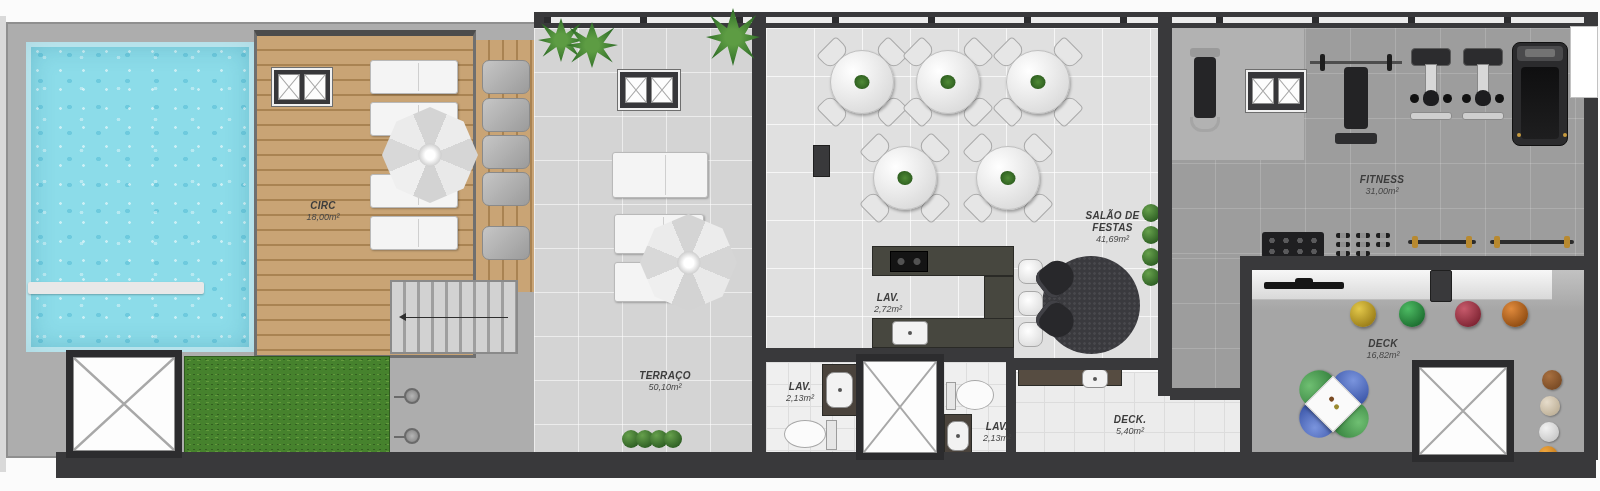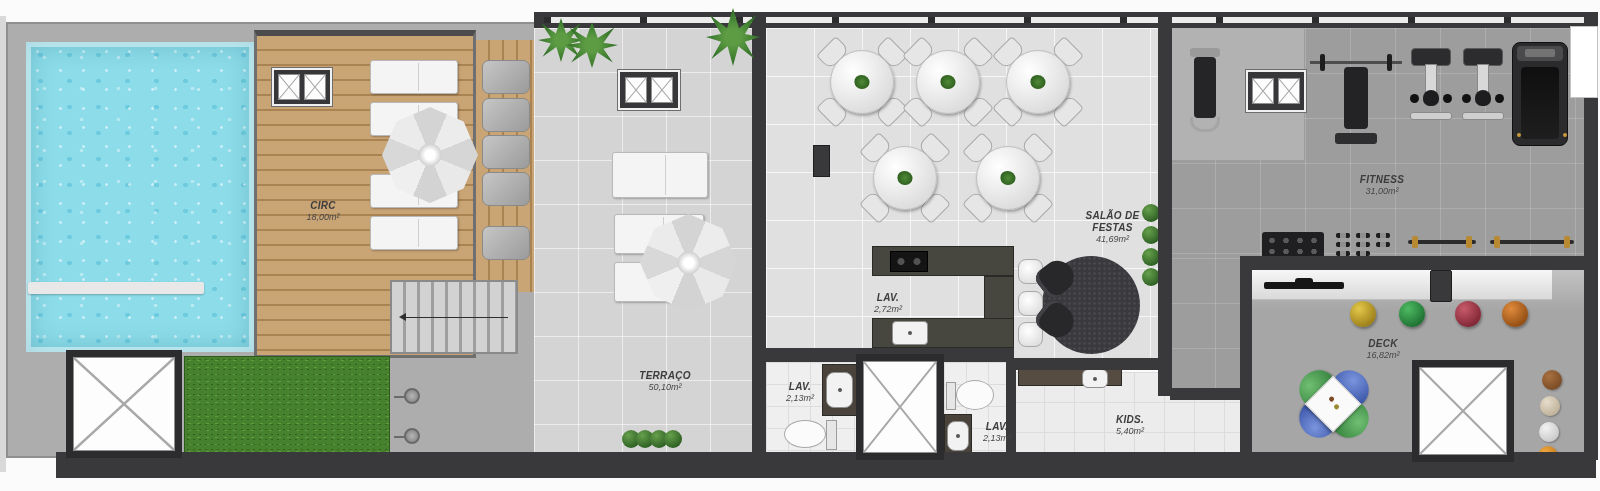--- a/index.html
+++ b/index.html
@@ -456,21 +456,21 @@
   </div>
   <div class="room-label" style="left:765px;top:381px;width:70px">
     <div class="rl-name">LAV.</div>
     <div class="rl-area">2,13m²</div>
   </div>
   <div class="room-label" style="left:962px;top:421px;width:70px">
     <div class="rl-name">LAV.</div>
     <div class="rl-area">2,13m²</div>
   </div>
   <div class="room-label" style="left:1085px;top:414px;width:90px">
-    <div class="rl-name">KIDS.</div>
+    <div class="rl-name">DECK.</div>
     <div class="rl-area">5,40m²</div>
   </div>
   <div class="room-label" style="left:1332px;top:174px;width:100px">
     <div class="rl-name">FITNESS</div>
     <div class="rl-area">31,00m²</div>
   </div>
   <div class="room-label" style="left:1337px;top:338px;width:92px">
     <div class="rl-name">DECK</div>
     <div class="rl-area">16,82m²</div>
   </div>

